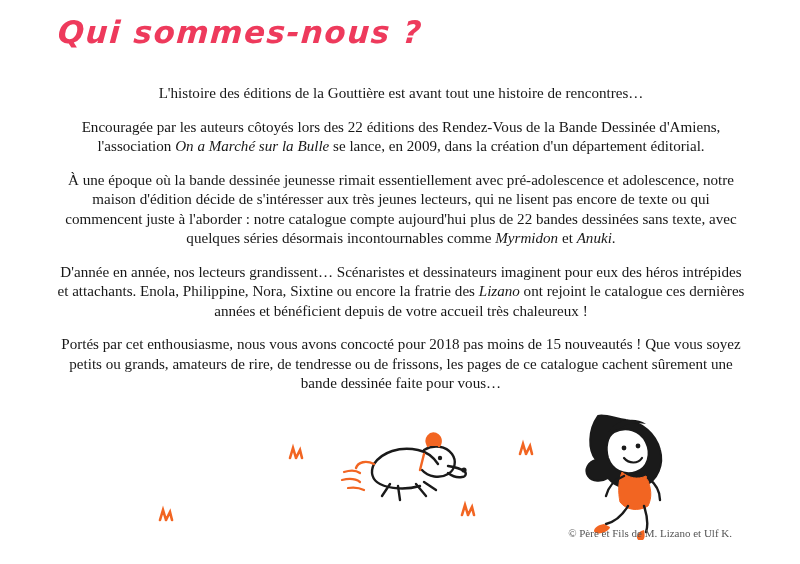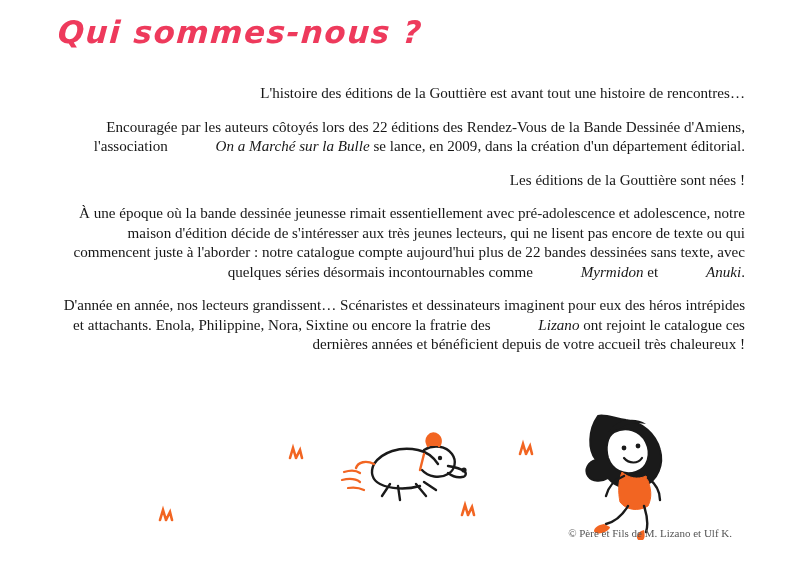--- a/index.html
+++ b/index.html
@@ -37,25 +37,25 @@
   .body-text {
     position: absolute;
     left: 57px;
     top: 84px;
     width: 688px;
   }
   .para {
     font-size: 15.1px;
     line-height: 19.5px;
     margin: 0 0 14px 0;
-    text-align: right;
+    text-align: center;
     color: #171717;
   }
   .para:last-child { margin-bottom: 0; }
-  em { font-style: italic; margin-left: 44px; }
+  em { font-style: italic; }
 
   
   .illustration {
     position: absolute;
     left: 0;
     top: 380px;
     width: 800px;
     height: 160px;
   }
   .credit {
@@ -70,23 +70,23 @@
 </head>
 <body>
 
 <div class="page">
 
   <div class="title">Qui sommes-nous ?</div>
 
   <div class="body-text">
     <p class="para">L'histoire des éditions de la Gouttière est avant tout une histoire de rencontres…</p>
     <p class="para">Encouragée par les auteurs côtoyés lors des 22 éditions des Rendez-Vous de la Bande Dessinée d'Amiens, l'association <em>On a Marché sur la Bulle</em> se lance, en 2009, dans la création d'un département éditorial.</p>
-    <p class="para">Les éditions de la Gouttière sont nées !</p>
     <p class="para">À une époque où la bande dessinée jeunesse rimait essentiellement avec pré-adolescence et adolescence, notre maison d'édition décide de s'intéresser aux très jeunes lecteurs, qui ne lisent pas encore de texte ou qui commencent juste à l'aborder : notre catalogue compte aujourd'hui plus de 22 bandes dessinées sans texte, avec quelques séries désormais incontournables comme <em>Myrmidon</em> et <em>Anuki</em>.</p>
     <p class="para">D'année en année, nos lecteurs grandissent… Scénaristes et dessinateurs imaginent pour eux des héros intrépides et attachants. Enola, Philippine, Nora, Sixtine ou encore la fratrie des <em>Lizano</em> ont rejoint le catalogue ces dernières années et bénéficient depuis de votre accueil très chaleureux !</p>
+    <p class="para">Portés par cet enthousiasme, nous vous avons concocté pour 2018 pas moins de 15 nouveautés ! Que vous soyez petits ou grands, amateurs de rire, de tendresse ou de frissons, les pages de ce catalogue cachent sûrement une bande dessinée faite pour vous…</p>
   </div>
 
   <div class="illustration">
     <svg width="800" height="160" viewBox="0 0 800 160" xmlns="http://www.w3.org/2000/svg">
 
       <g stroke="#f26522" stroke-width="2.6" fill="none" stroke-linecap="round">
         <path d="M290 78 l3 -10 l3 10 M296 78 l4 -8 l2 8"></path>
         <path d="M520 74 l3 -10 l3 10 M526 74 l4 -8 l2 8"></path>
         <path d="M160 140 l3 -10 l3 10 M166 140 l4 -8 l2 8"></path>
         <path d="M462 135 l3 -10 l3 10 M468 135 l4 -8 l2 8"></path>

